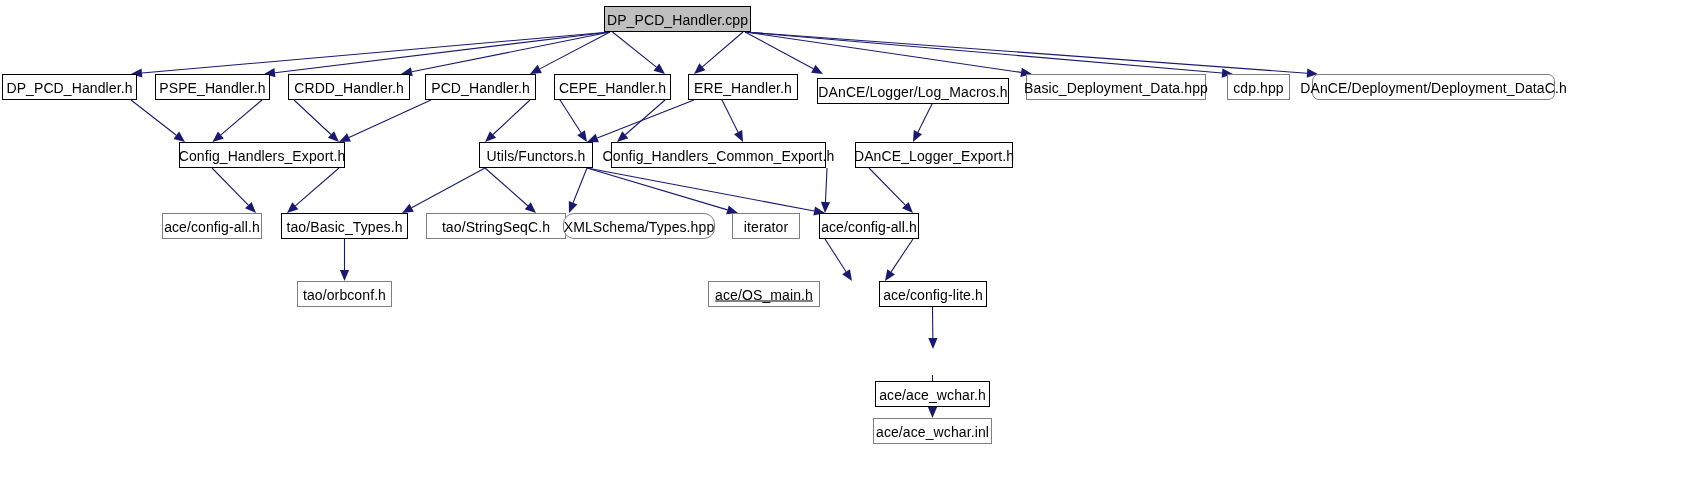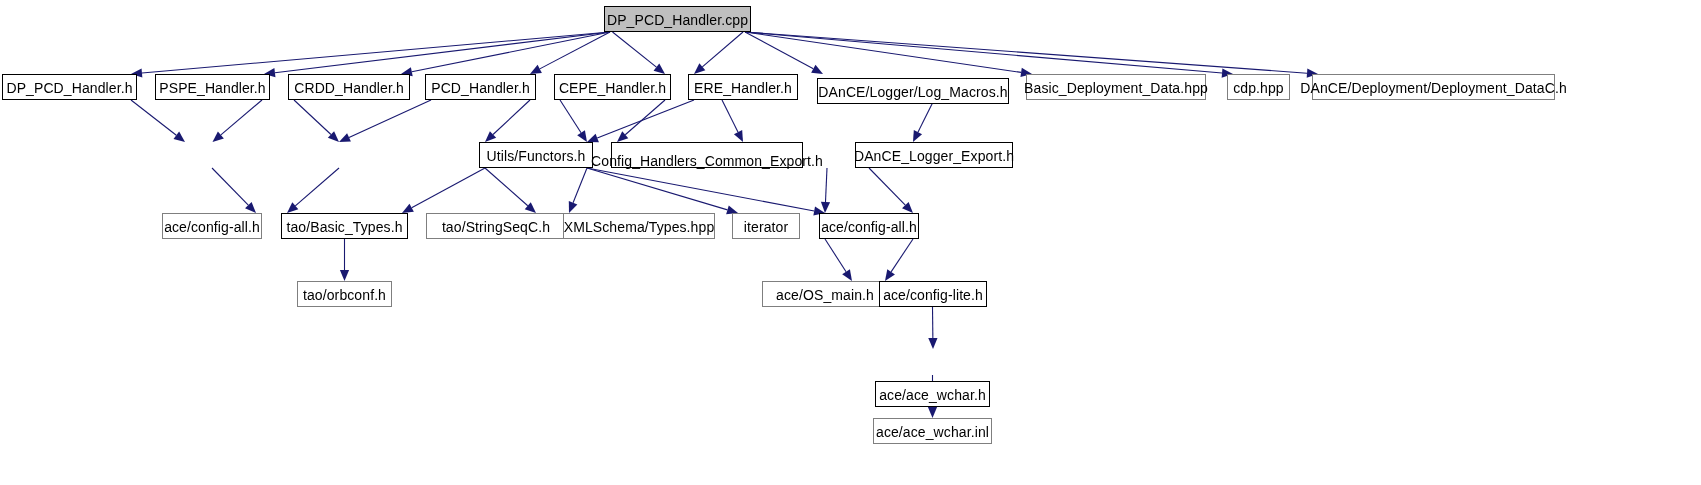--- a/index.html
+++ b/index.html
@@ -150,54 +150,57 @@
     </div>
     <div class="node strong" style="left: 817px; top: 78px; width: 192px;">
       <span class="node-label">DAnCE/Logger/Log_Macros.h</span>
     </div>
     <div class="node weak" style="left: 1026px; top: 74px; width: 180px;">
       <span class="node-label">Basic_Deployment_Data.hpp</span>
     </div>
     <div class="node weak" style="left: 1227px; top: 74px; width: 63px;">
       <span class="node-label">cdp.hpp</span>
     </div>
-    <div class="node weak" style="left: 1312px; top: 74px; width: 243px;">
+    <div class="node weak" style="left: 1312px; top: 74px; width: 243px; border-radius: 7px;">
       <span class="node-label">DAnCE/Deployment/Deployment_DataC.h</span>
+    </div>
+    <div class="node strong" style="left: 179px; top: 142px; width: 166px;">
+      <span class="node-label">Config_Handlers_Export.h</span>
     </div>
     <div class="node strong" style="left: 479px; top: 142px; width: 114px; justify-content: center;">
       <span class="node-label">Utils/Functors.h</span>
     </div>
-    <div class="node strong" style="left: 611px; top: 142px; width: 192px; align-items: flex-end;">
+    <div class="node strong" style="left: 611px; top: 142px; width: 215px;">
       <span class="node-label">Config_Handlers_Common_Export.h</span>
     </div>
     <div class="node strong" style="left: 855px; top: 142px; width: 158px; text-align: right;">
       <span class="node-label">DAnCE_Logger_Export.h</span>
     </div>
     <div class="node weak" style="left: 162px; top: 213px; width: 100px;">
       <span class="node-label">ace/config-all.h</span>
     </div>
     <div class="node strong" style="left: 281px; top: 213px; width: 127px;">
       <span class="node-label">tao/Basic_Types.h</span>
     </div>
     <div class="node weak" style="left: 426px; top: 213px; width: 140px;">
       <span class="node-label">tao/StringSeqC.h</span>
     </div>
-    <div class="node weak" style="left: 563px; top: 213px; width: 152px;">
+    <div class="node weak" style="left: 563px; top: 213px; width: 152px; border-radius: 11px;">
       <span class="node-label">XMLSchema/Types.hpp</span>
     </div>
     <div class="node weak" style="left: 732px; top: 213px; width: 68px;">
       <span class="node-label">iterator</span>
     </div>
     <div class="node strong" style="left: 819px; top: 213px; width: 100px;">
       <span class="node-label">ace/config-all.h</span>
     </div>
     <div class="node weak" style="left: 297px; top: 281px; width: 95px;">
       <span class="node-label">tao/orbconf.h</span>
     </div>
-    <div class="node weak" style="left: 762px; top: 281px; width: 126px;">
+    <div class="node weak" style="left: 708px; top: 281px; width: 112px; text-decoration: underline;">
       <span class="node-label">ace/OS_main.h</span>
     </div>
     <div class="node strong" style="left: 879px; top: 281px; width: 108px;">
       <span class="node-label">ace/config-lite.h</span>
     </div>
     <div class="node strong" style="left: 875px; top: 349px; width: 115px; margin-top: 32px;">
       <span class="node-label">ace/ace_wchar.h</span>
     </div>
     <div class="node weak" style="left: 873px; top: 418px; width: 119px;">
       <span class="node-label">ace/ace_wchar.inl</span>

